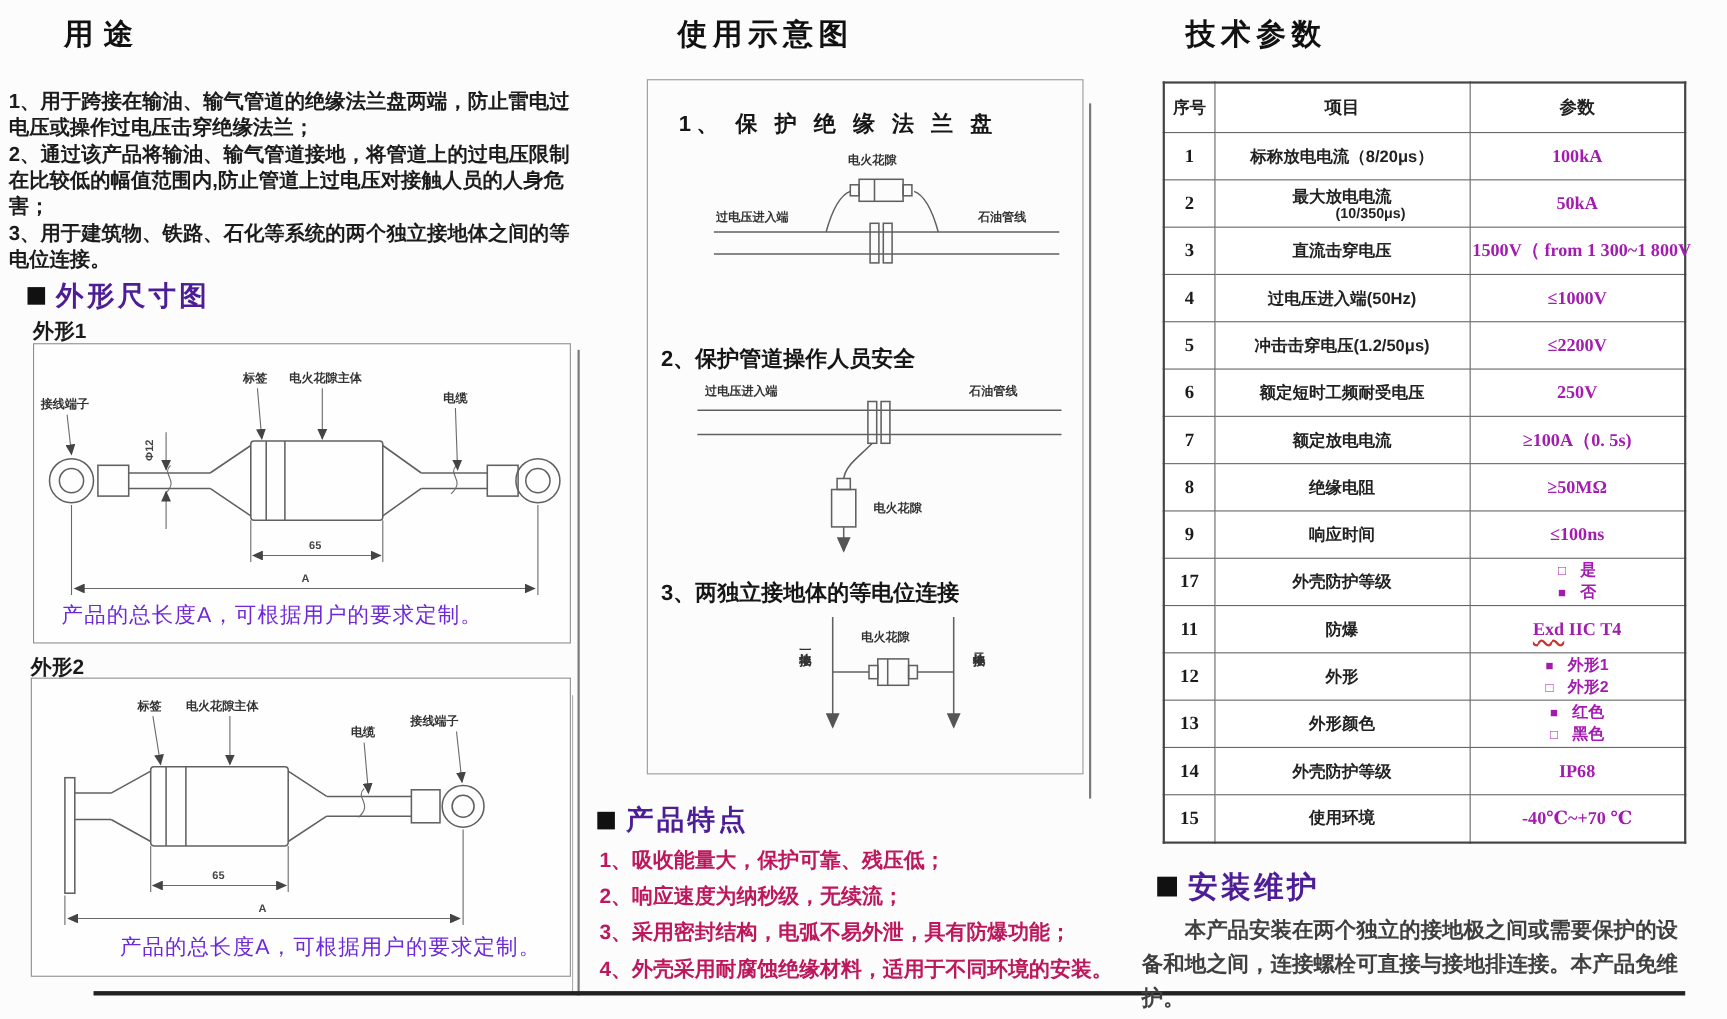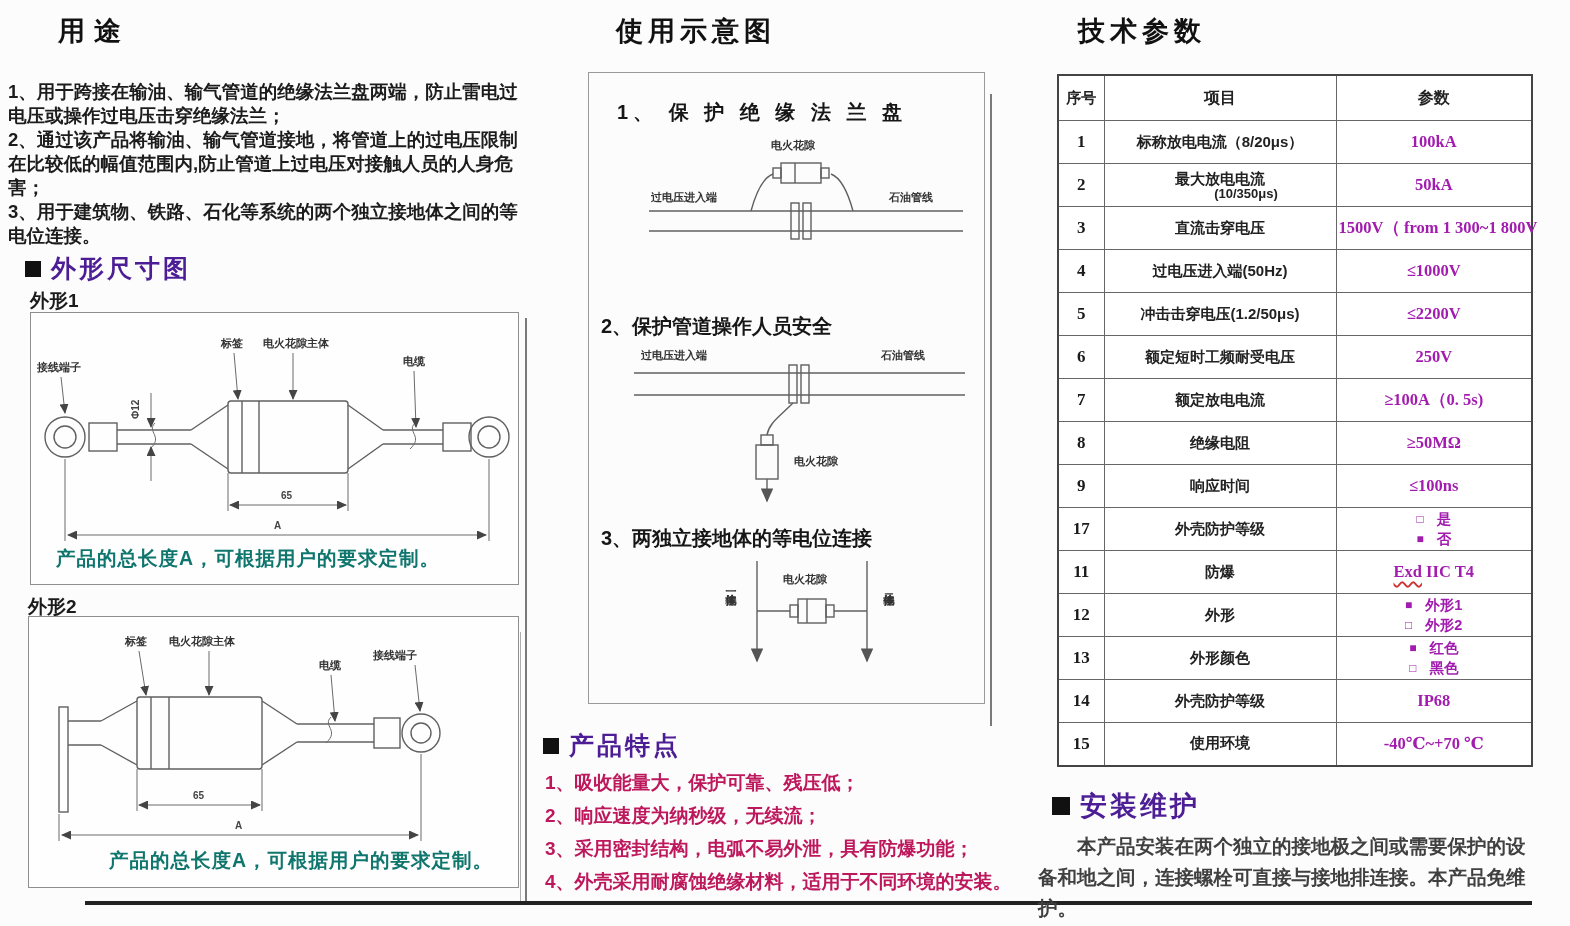--- a/index.html
+++ b/index.html
@@ -9,21 +9,21 @@
     font-family:"Liberation Sans","DejaVu Sans",sans-serif;
   }
   .abs{position:absolute;}
   .h-title{font-size:27px;font-weight:600;letter-spacing:9px;color:#111;}
   .sq-head{display:flex;align-items:center;gap:10px;font-size:25px;font-weight:600;color:#4c1d95;letter-spacing:3px;}
   .bullet{width:16px;height:16px;background:#111;display:inline-block;flex:0 0 auto;}
   .body-text{font-size:18.5px;font-weight:700;line-height:24px;color:#1c1c1c;}
   .feat-text{font-size:19px;font-weight:700;line-height:33px;color:#be185d;}
   .shape-label{font-size:19px;font-weight:700;}
   .frame{border:1.6px solid #8f8f8f;background:#fefefe;box-sizing:border-box;}
-  .caption{font-size:19.5px;font-weight:700;letter-spacing:1px;color:#0f766e;}
+  .caption{font-size:19.5px;font-weight:400;letter-spacing:1px;color:#6d28d9;}
   .diag-title{font-size:20px;font-weight:700;color:#161616;}
   .vline{background:#7a7a7a;}
   .thickline{background:#222;}
 
   
   table.params{border-collapse:collapse;table-layout:fixed;width:474px;border:2px solid #444;background:#fff;}
   table.params th,table.params td{border:1px solid #666;padding:0 2px;text-align:center;vertical-align:middle;}
   table.params th{height:44px;font-size:16px;font-weight:700;color:#222;margin-top:40px;}
   table.params th.h-no{font-size:15px;}
   table.params tr{height:43px;}

